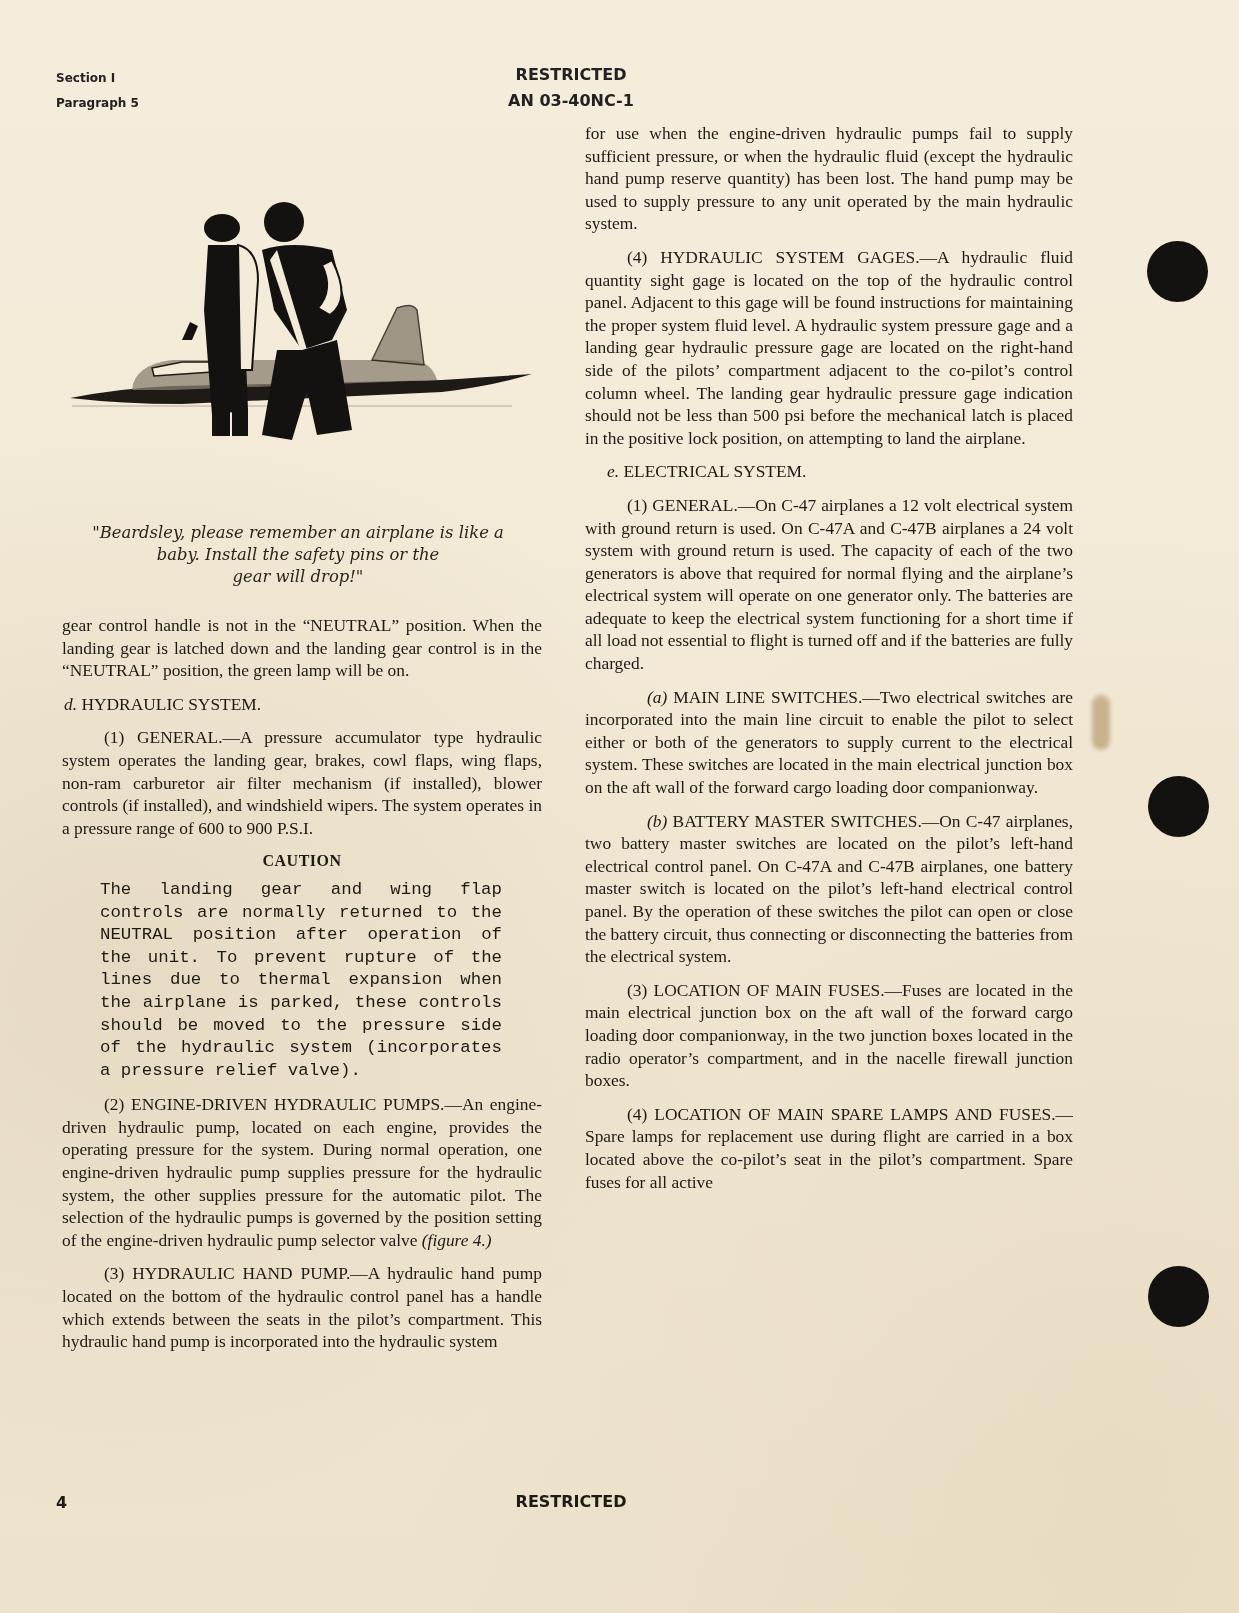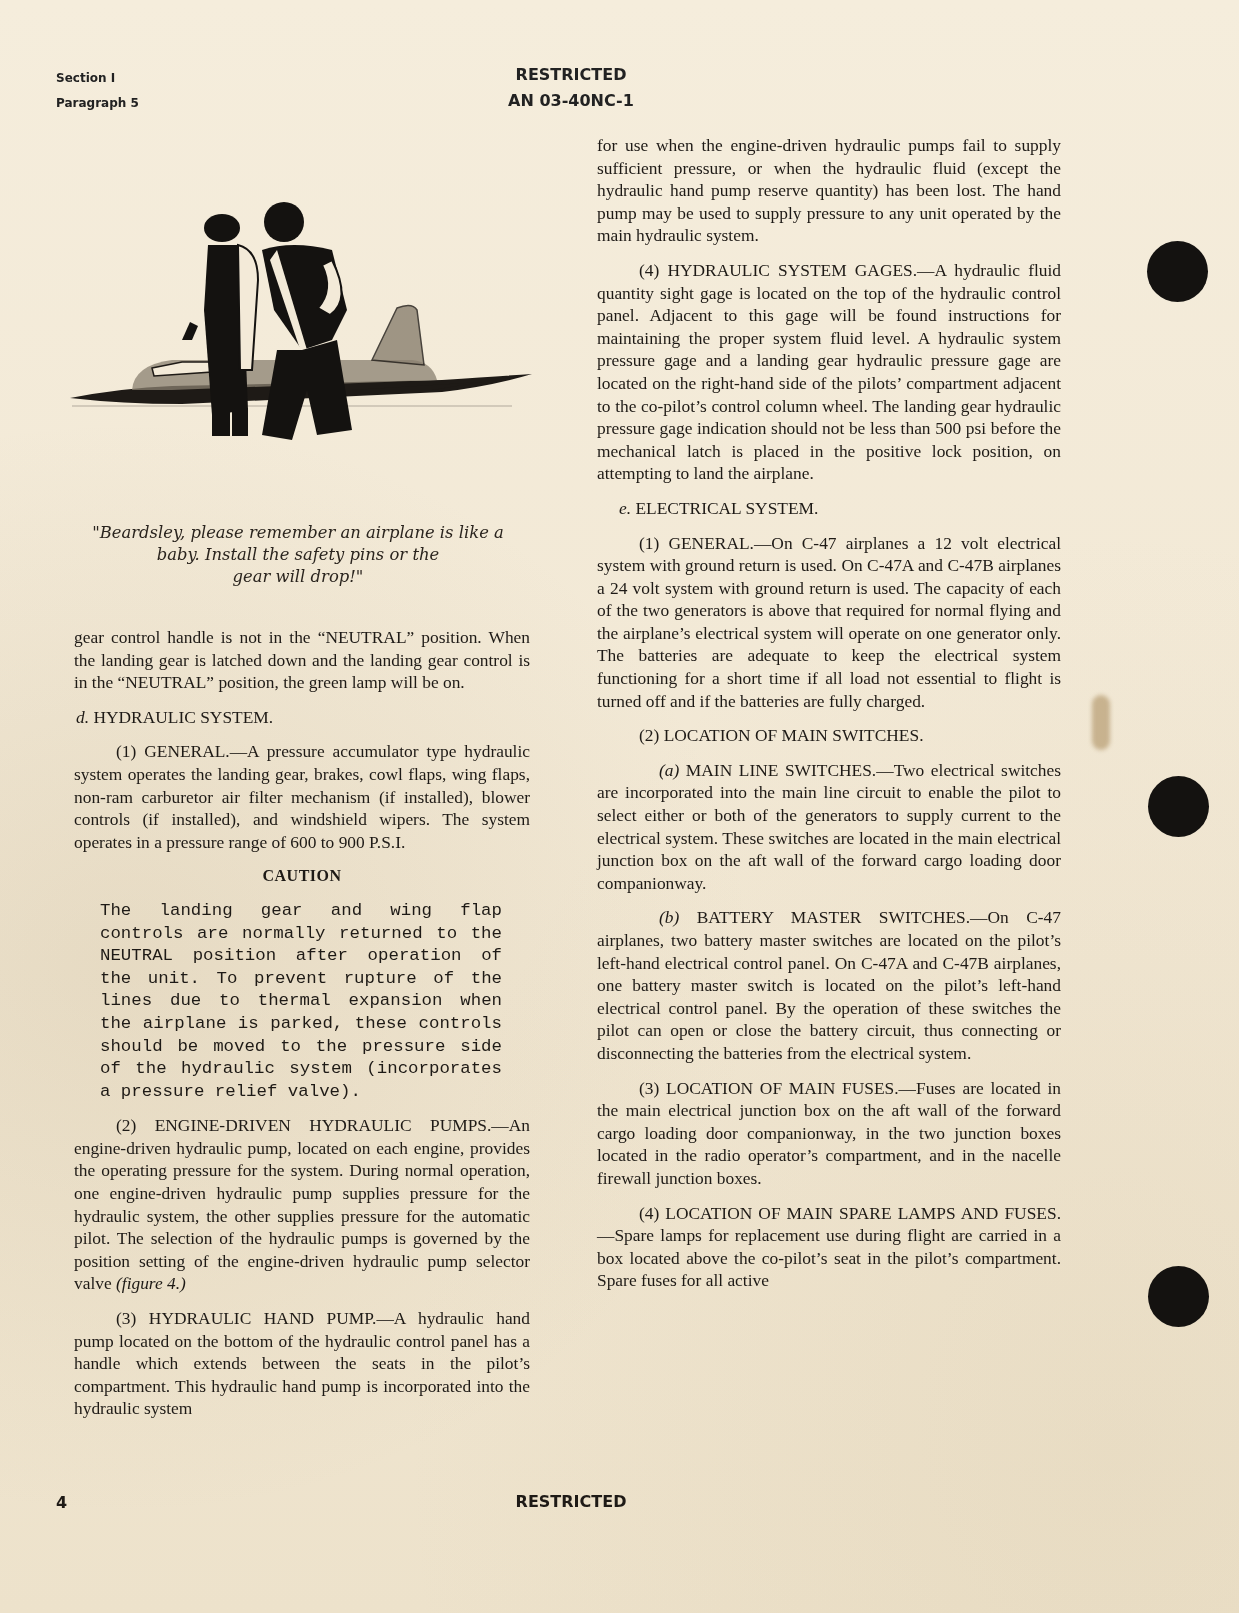--- a/index.html
+++ b/index.html
@@ -29,21 +29,21 @@
       font-family: "DejaVu Sans", sans-serif; font-weight: bold;
       font-size: 16px; line-height: 26px; color: #222;
     }
     .col {
       position: absolute;
       font-size: 17.4px; line-height: 22.6px;
       text-align: justify;
     }
     .col-left { left: 62px; width: 480px; }
     .col-right { left: 585px; width: 488px; top: 122px; }
-    .col p { margin: 12px; }
+    .col p { margin: 0; }
     .indent { text-indent: 42px; }
     .gap { margin-top: 11px !important; }
     .caption {
       position: absolute; left: 52px; width: 492px; top: 522px;
       font-family: "DejaVu Serif", serif; font-style: italic;
       font-size: 16.4px; line-height: 22px; text-align: center;
       color: #2a241e;
     }
     .caution-title {
       text-align: center; font-family: Liberation Serif, serif;
@@ -160,21 +160,20 @@
 
   <p class="gap" style="margin-top:13px; padding-left:22px;">
     <span class="ital">e.</span>
     <span>ELECTRICAL SYSTEM.</span>
   </p>
 
   <p class="indent gap">
     <span>(1) GENERAL.—</span><span>On C-47 airplanes a 12 volt electrical system with ground return is used. On C-47A and C-47B airplanes a 24 volt system with ground return is used. The capacity of each of the two generators is above that required for normal flying and the airplane’s electrical system will operate on one generator only. The batteries are adequate to keep the electrical system functioning for a short time if all load not essential to flight is turned off and if the batteries are fully charged.</span>
   </p>
 
-  <p class="indent gap">(2) LOCATION OF MAIN SWITCHES.</p>
 
   <p class="gap" style="text-indent:62px;">
     <span class="ital">(a)</span><span> MAIN LINE SWITCHES.—</span><span>Two electrical switches are incorporated into the main line circuit to enable the pilot to select either or both of the generators to supply current to the electrical system. These switches are located in the main electrical junction box on the aft wall of the forward cargo loading door companionway.</span>
   </p>
 
   <p class="gap" style="text-indent:62px;">
     <span class="ital">(b)</span><span> BATTERY MASTER SWITCHES.—</span><span>On C-47 airplanes, two battery master switches are located on the pilot’s left-hand electrical control panel. On C-47A and C-47B airplanes, one battery master switch is located on the pilot’s left-hand electrical control panel. By the operation of these switches the pilot can open or close the battery circuit, thus connecting or disconnecting the batteries from the electrical system.</span>
   </p>
 
   <p class="indent gap">

